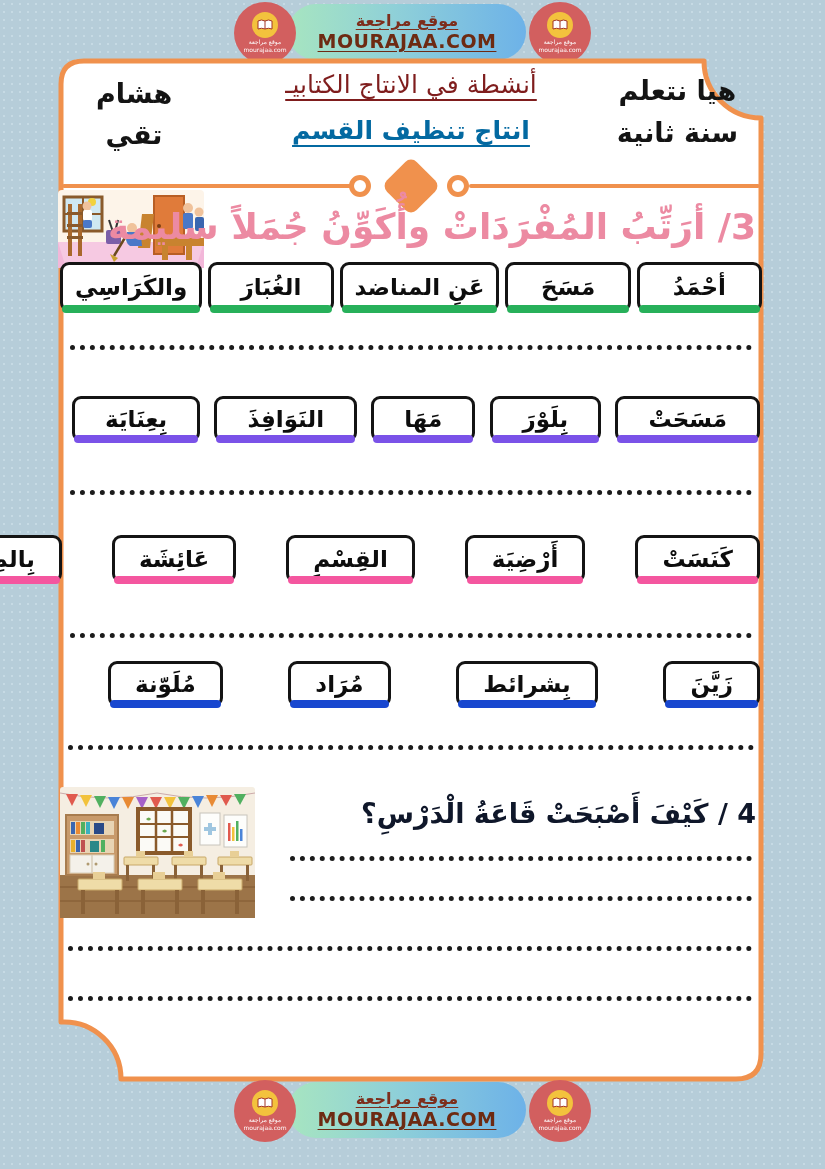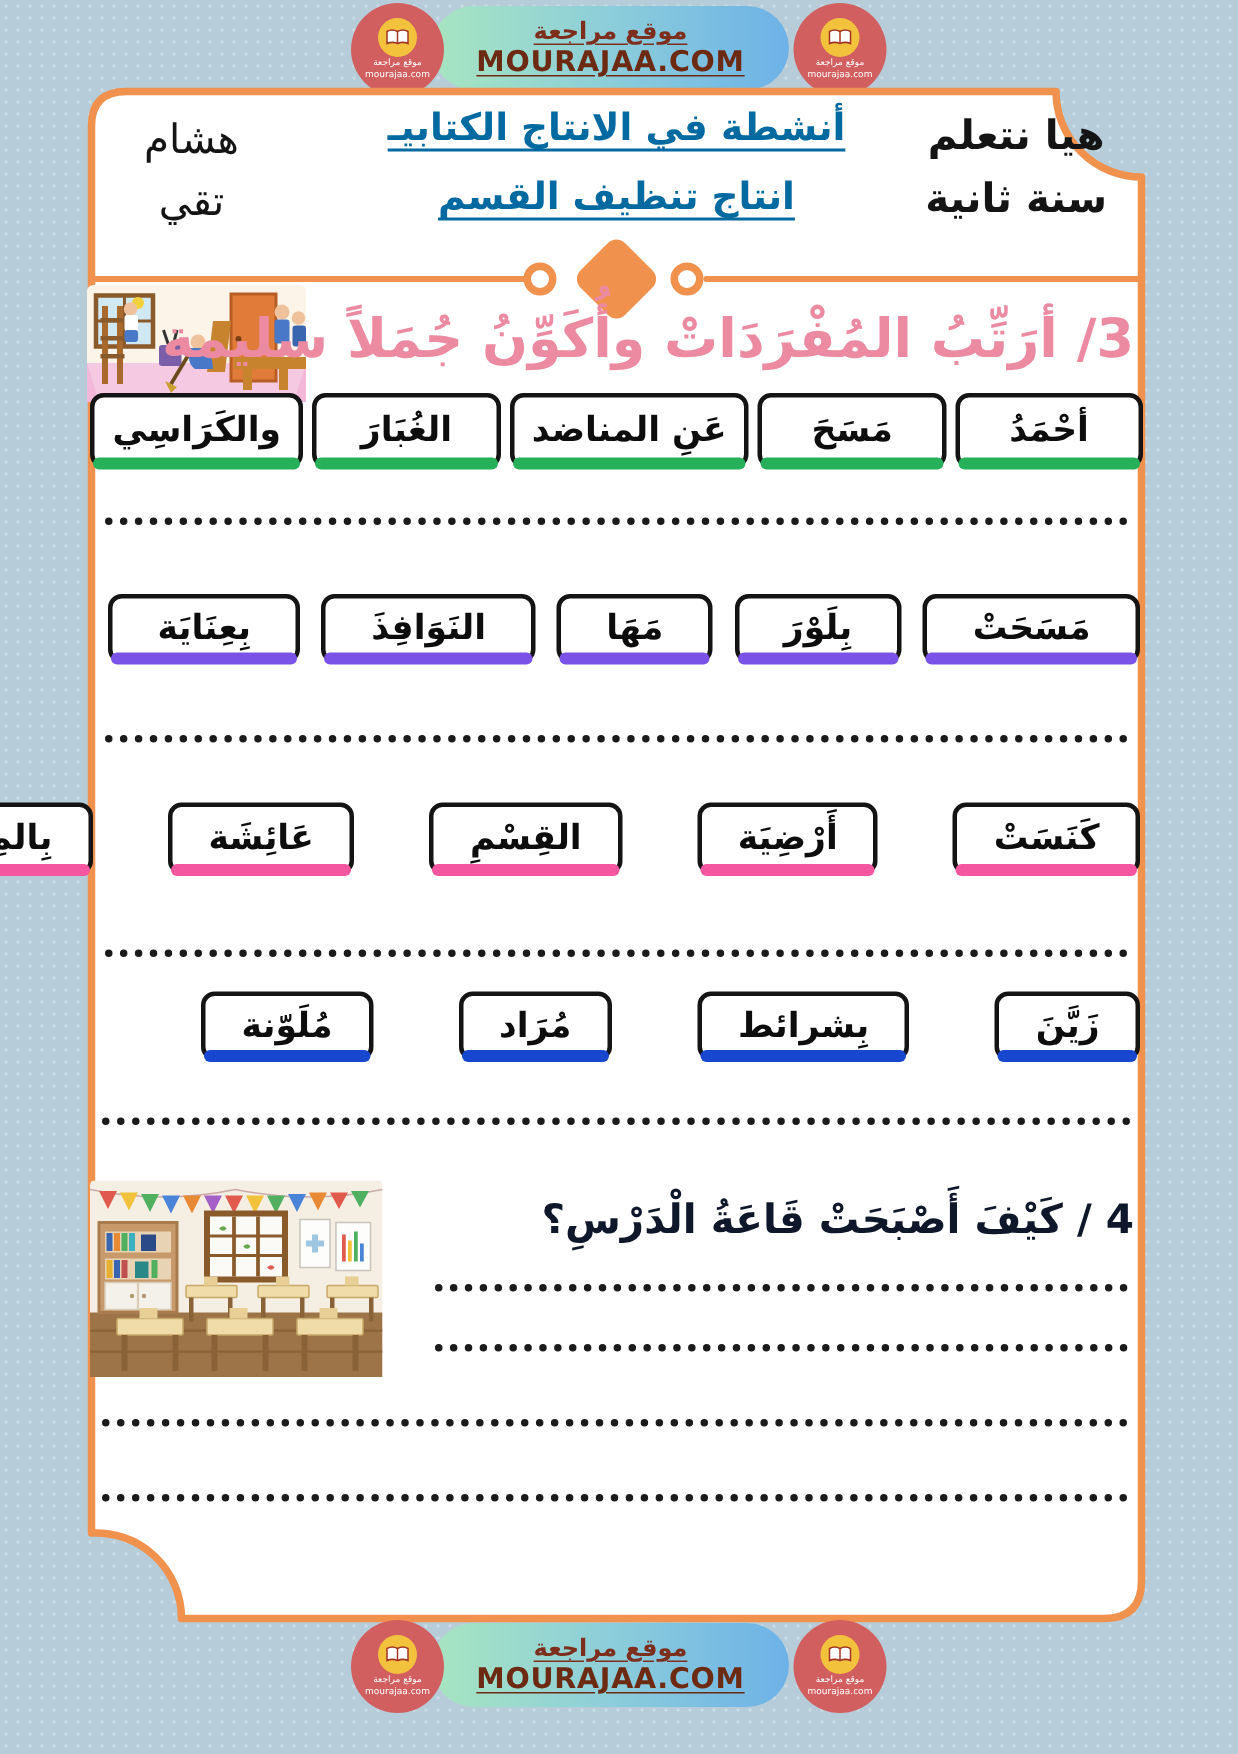--- a/index.html
+++ b/index.html
@@ -18,23 +18,23 @@
   .banner-domain{font-size:19px;font-weight:bold;color:#6d2a12;text-decoration:underline;text-underline-offset:3px;letter-spacing:.5px;}
   .logo{position:absolute;width:62px;height:62px;border-radius:50%;background:#d25f5f;
     display:flex;flex-direction:column;align-items:center;justify-content:center;gap:1px;}
   .logo-yellow{width:26px;height:26px;border-radius:50%;background:#f3c23d;display:flex;align-items:center;justify-content:center;}
   .logo-t{font-size:6px;color:#fff;line-height:1.1;}
   
   .page{position:absolute;left:58px;top:58px;width:706px;height:1024px;}
   .page-bg{position:absolute;inset:0;}
   
   .hdr-right{position:absolute;right:26px;top:12px;text-align:center;color:#141414;font-weight:bold;font-size:27px;line-height:1.55;}
-  .hdr-left{position:absolute;left:38px;top:16px;text-align:center;color:#141414;font-weight:normal;font-size:27px;line-height:1.5;}
+  .hdr-left{position:absolute;left:38px;top:16px;text-align:center;color:#141414;font-weight:bold;font-size:27px;line-height:1.5;}
   .hdr-center{position:absolute;left:50%;transform:translateX(-50%);top:12px;text-align:center;white-space:nowrap;}
-  .hdr-title{font-size:25px;font-weight:bold;color:#0369a1;text-decoration:underline;text-decoration-thickness:2px;text-underline-offset:6px;}
+  .hdr-title{font-size:25px;font-weight:normal;color:#7f1d1d;text-decoration:underline;text-decoration-thickness:2px;text-underline-offset:6px;}
   .hdr-sub{margin-top:17px;font-size:25px;font-weight:bold;color:#0369a1;text-decoration:underline;text-decoration-thickness:2px;text-underline-offset:6px;}
   
   .divider{position:absolute;left:4px;right:4px;top:105px;height:46px;}
   .dline{position:absolute;top:21px;height:4px;background:#f0914d;border-radius:2px;}
   .dl-l{left:0;right:calc(50% + 58px);}
   .dl-r{left:calc(50% + 58px);right:0;}
   .ring{position:absolute;top:12px;width:12px;height:12px;border:5px solid #f0914d;border-radius:50%;background:#fff;}
   .ring-l{left:calc(50% - 62px);}
   .ring-r{left:calc(50% + 36px);}
   .diamond{position:absolute;left:50%;top:23px;width:42px;height:42px;transform:translate(-50%,-50%) rotate(45deg);background:#f0914d;border-radius:8px;}
@@ -43,21 +43,21 @@
   .s4-title{position:absolute;right:8px;top:740px;font-size:27px;font-weight:bold;color:#0f172a;direction:rtl;white-space:nowrap;}
   
   .wrow{position:absolute;display:flex;direction:rtl;gap:6px;}
   .r1{top:204px;left:2px;right:2px;height:50px;}
   .r1 .card{flex:1;align-items:center;}
   .r2{top:338px;left:14px;right:4px;height:46px;justify-content:space-between;}
   .r2 .card{padding:0 30px;}
   .r3{top:477px;left:2px;right:4px;height:48px;justify-content:space-between;}
   .r3 .card{padding:0 24px;margin-left:44px;}
   .r4{top:603px;left:50px;right:4px;height:46px;justify-content:space-between;}
-  .r4 .card{padding:0 24px;margin-left:26px;}
+  .r4 .card{padding:0 24px;}
   .card{position:relative;background:#fff;border:3px solid #141414;border-radius:9px;
     display:flex;align-items:center;justify-content:center;height:100%;box-sizing:border-box;
     font-weight:bold;font-size:23px;color:#0d0d0d;padding:0 12px;white-space:nowrap;}
   .card::after{content:"";position:absolute;left:-1px;right:-1px;bottom:-4px;height:8px;background:var(--u,#27b05a);border-radius:4px;}
   
   .dots{position:absolute;height:0;border-top:5.5px dotted #1b1b1b;}
   .d1{top:287px;left:12px;right:12px;}
   .d2{top:432px;left:12px;right:12px;}
   .d3{top:575px;left:12px;right:12px;}
   .d4{top:687px;left:10px;right:10px;}

